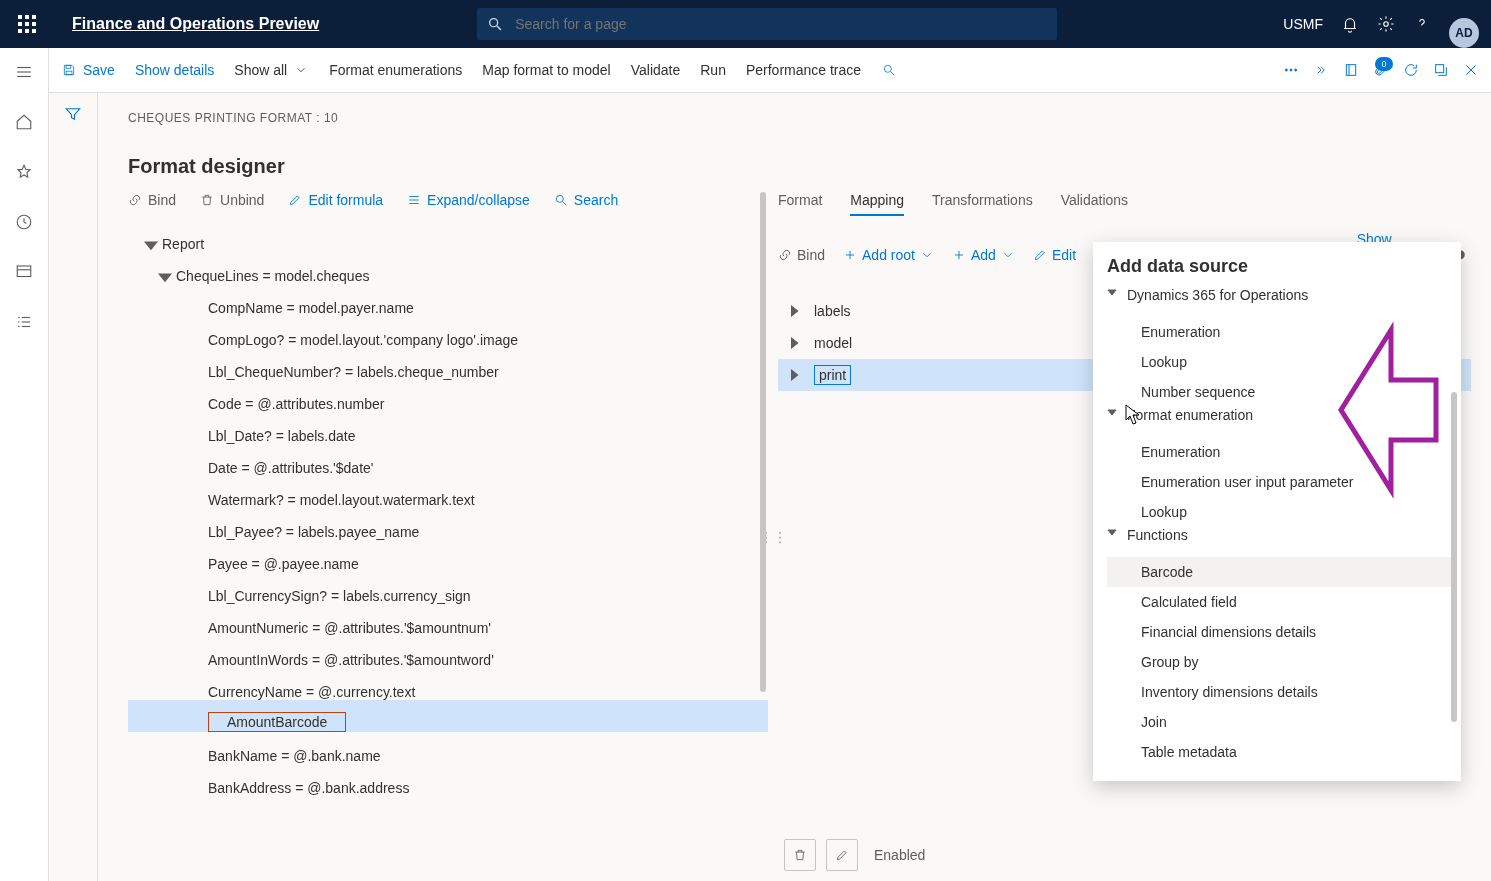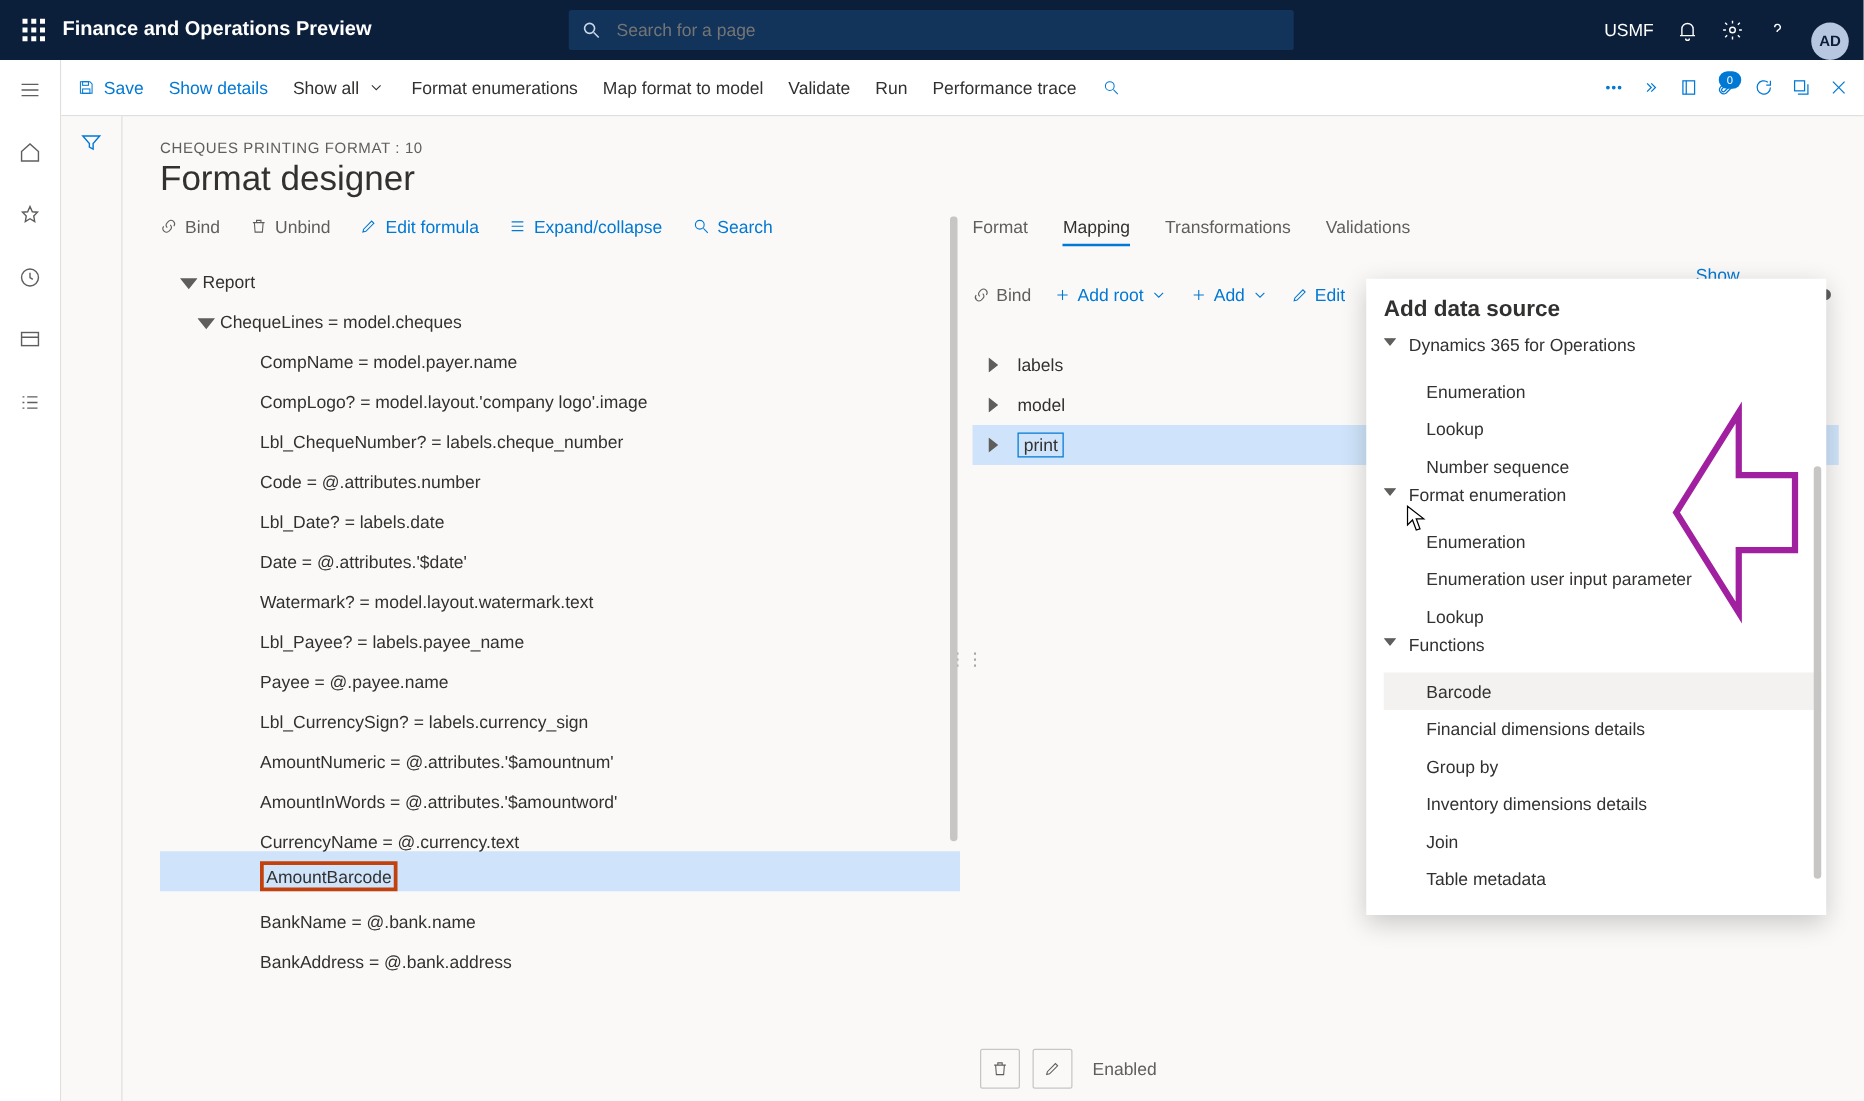--- a/index.html
+++ b/index.html
@@ -23,21 +23,21 @@
 }
 .waffle {
   display: grid;
   grid-template-columns: repeat(3, 4px);
   grid-template-rows: repeat(3, 4px);
   gap: 3px;
   padding: 6px;
   cursor: pointer;
 }
 .waffle span { background: #fff; width: 4px; height: 4px; }
-.app-title { font-size: 16px; margin-left: 0; font-weight: 600; }
+.app-title { font-size: 16px; margin-left: 22px; font-weight: 600; text-decoration: underline; }
 .search-box {
   flex: 1;
   max-width: 560px;
   margin: 0 auto 0 150px;
   height: 32px;
   background: #12335a;
   border-radius: 2px;
   display: flex;
   align-items: center;
   padding: 0 10px;
@@ -111,21 +111,21 @@
   width: 48px;
   background: #faf9f8;
   border-right: 1px solid #e1dfdd;
   display: flex; justify-content: center; padding-top: 12px;
 }
 .filter-col svg { width: 18px; height: 18px; stroke: #0078d4; fill: none; stroke-width: 1.5; }
 
 .designer { flex: 1; display: flex; flex-direction: column; min-width: 0; padding: 18px 0 0 0; }
 
 .bc { font-size: 12px; color: #605e5c; padding: 0 0 2px 30px; text-transform: uppercase; letter-spacing: .5px; }
-.page-title { font-size: 28px; font-weight: 400; padding: 0 0 14px 30px; }
+.page-title { font-size: 20px; font-weight: 700; padding: 0 0 14px 30px; margin-top: 28px; }
 
 .toolbar {
   display: flex; align-items: center; gap: 24px;
   padding: 0 0 0 30px;
   margin-bottom: 12px;
 }
 .tool-btn { display: flex; align-items: center; gap: 6px; cursor: pointer; color: #605e5c; }
 .tool-btn svg { width: 14px; height: 14px; stroke: currentColor; fill: none; stroke-width: 1.5; }
 .tool-btn.blue { color: #0078d4; }
 
@@ -145,21 +145,21 @@
   position: absolute; right: 2px; top: 0; width: 6px; height: 500px;
   background: #c8c6c4; border-radius: 3px;
 }
 .tree-node { display: flex; align-items: flex-end; height: 32px; white-space: nowrap; }
 .tree-node.selected {
   background: #cfe4fa;
 }
 .tree-node .caret { width: 14px; height: 14px; margin-right: 4px; stroke: #605e5c; fill: #605e5c; cursor: pointer; }
 .tree-node .blank-caret { width: 18px; display: inline-block; }
 .tree-text { }
-.tree-text.sel-box { border: 3px solid #c2410c; padding: 1px 2px; }
+.tree-text.sel-box { border: 1px solid #c2410c; padding: 1px 18px; }
 .ind1 { padding-left: 16px; }
 .ind2 { padding-left: 30px; }
 .ind3 { padding-left: 62px; }
 
 .grip {
   width: 10px;
   display: flex; align-items: center; justify-content: center;
   color: #a19f9d;
   font-size: 14px;
   cursor: col-resize;
@@ -652,20 +652,23 @@
                   <div class="pop-group">
                     <svg class="pcaret" viewBox="0 0 10 10">
                       <path d="M1 3 L9 3 L5 8 Z"></path>
                     </svg>
                     <span>Functions</span>
                   </div>
                   <div class="pop-item hover">
                     <span>Barcode</span>
                   </div>
                   <div class="pop-item ">
+                    <span>Calculated field</span>
+                  </div>
+                  <div class="pop-item ">
                     <span>Financial dimensions details</span>
                   </div>
                   <div class="pop-item ">
                     <span>Group by</span>
                   </div>
                   <div class="pop-item ">
                     <span>Inventory dimensions details</span>
                   </div>
                   <div class="pop-item ">
                     <span>Join</span>

